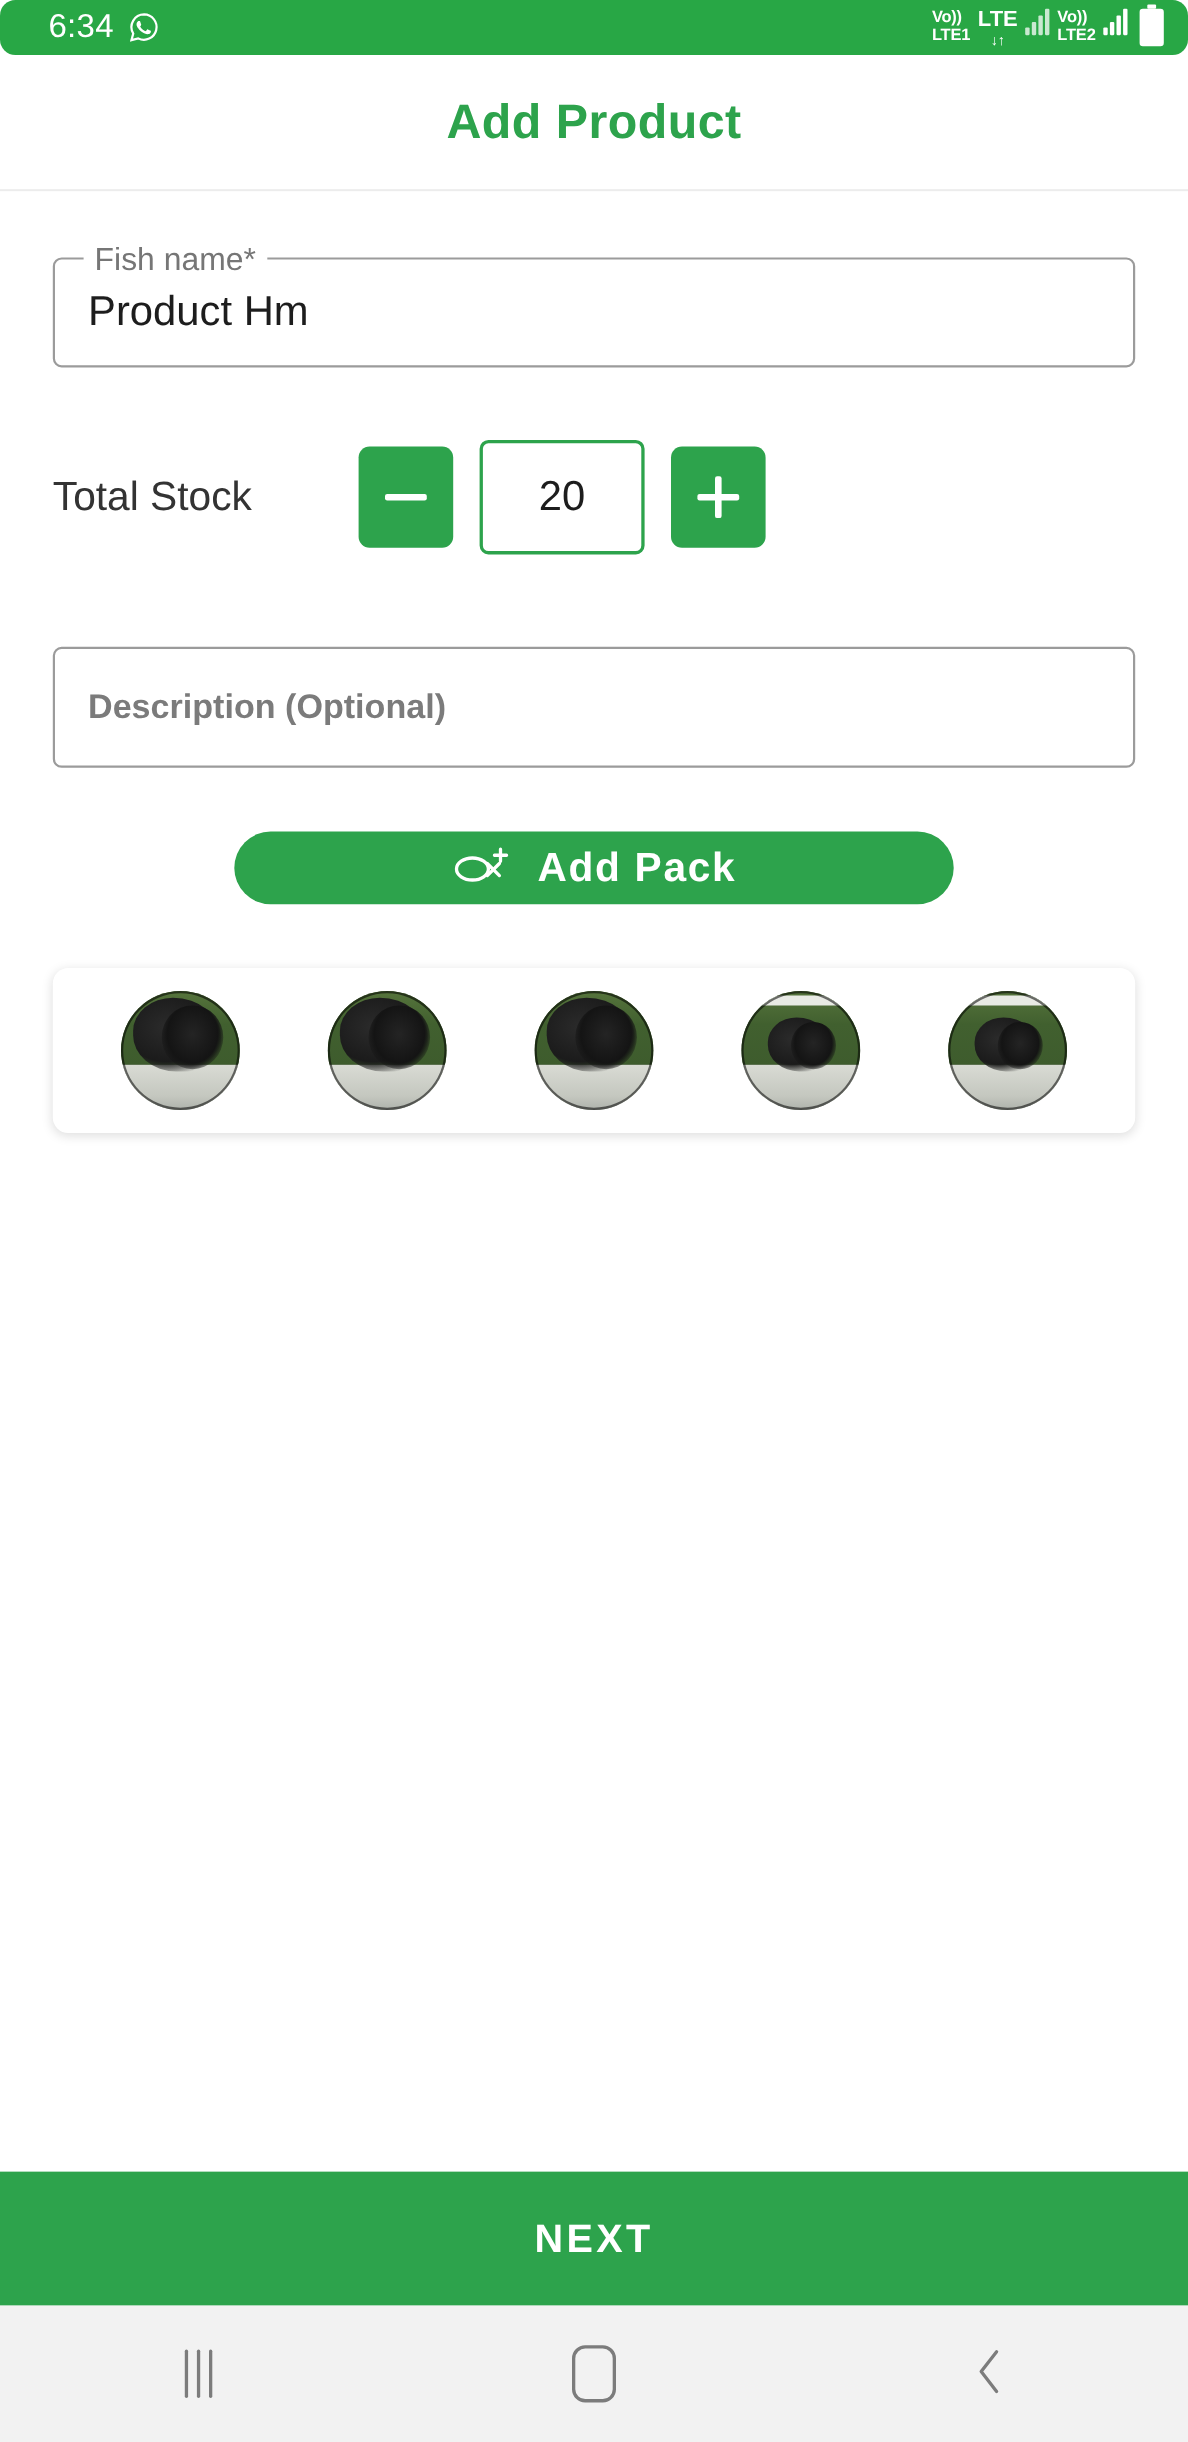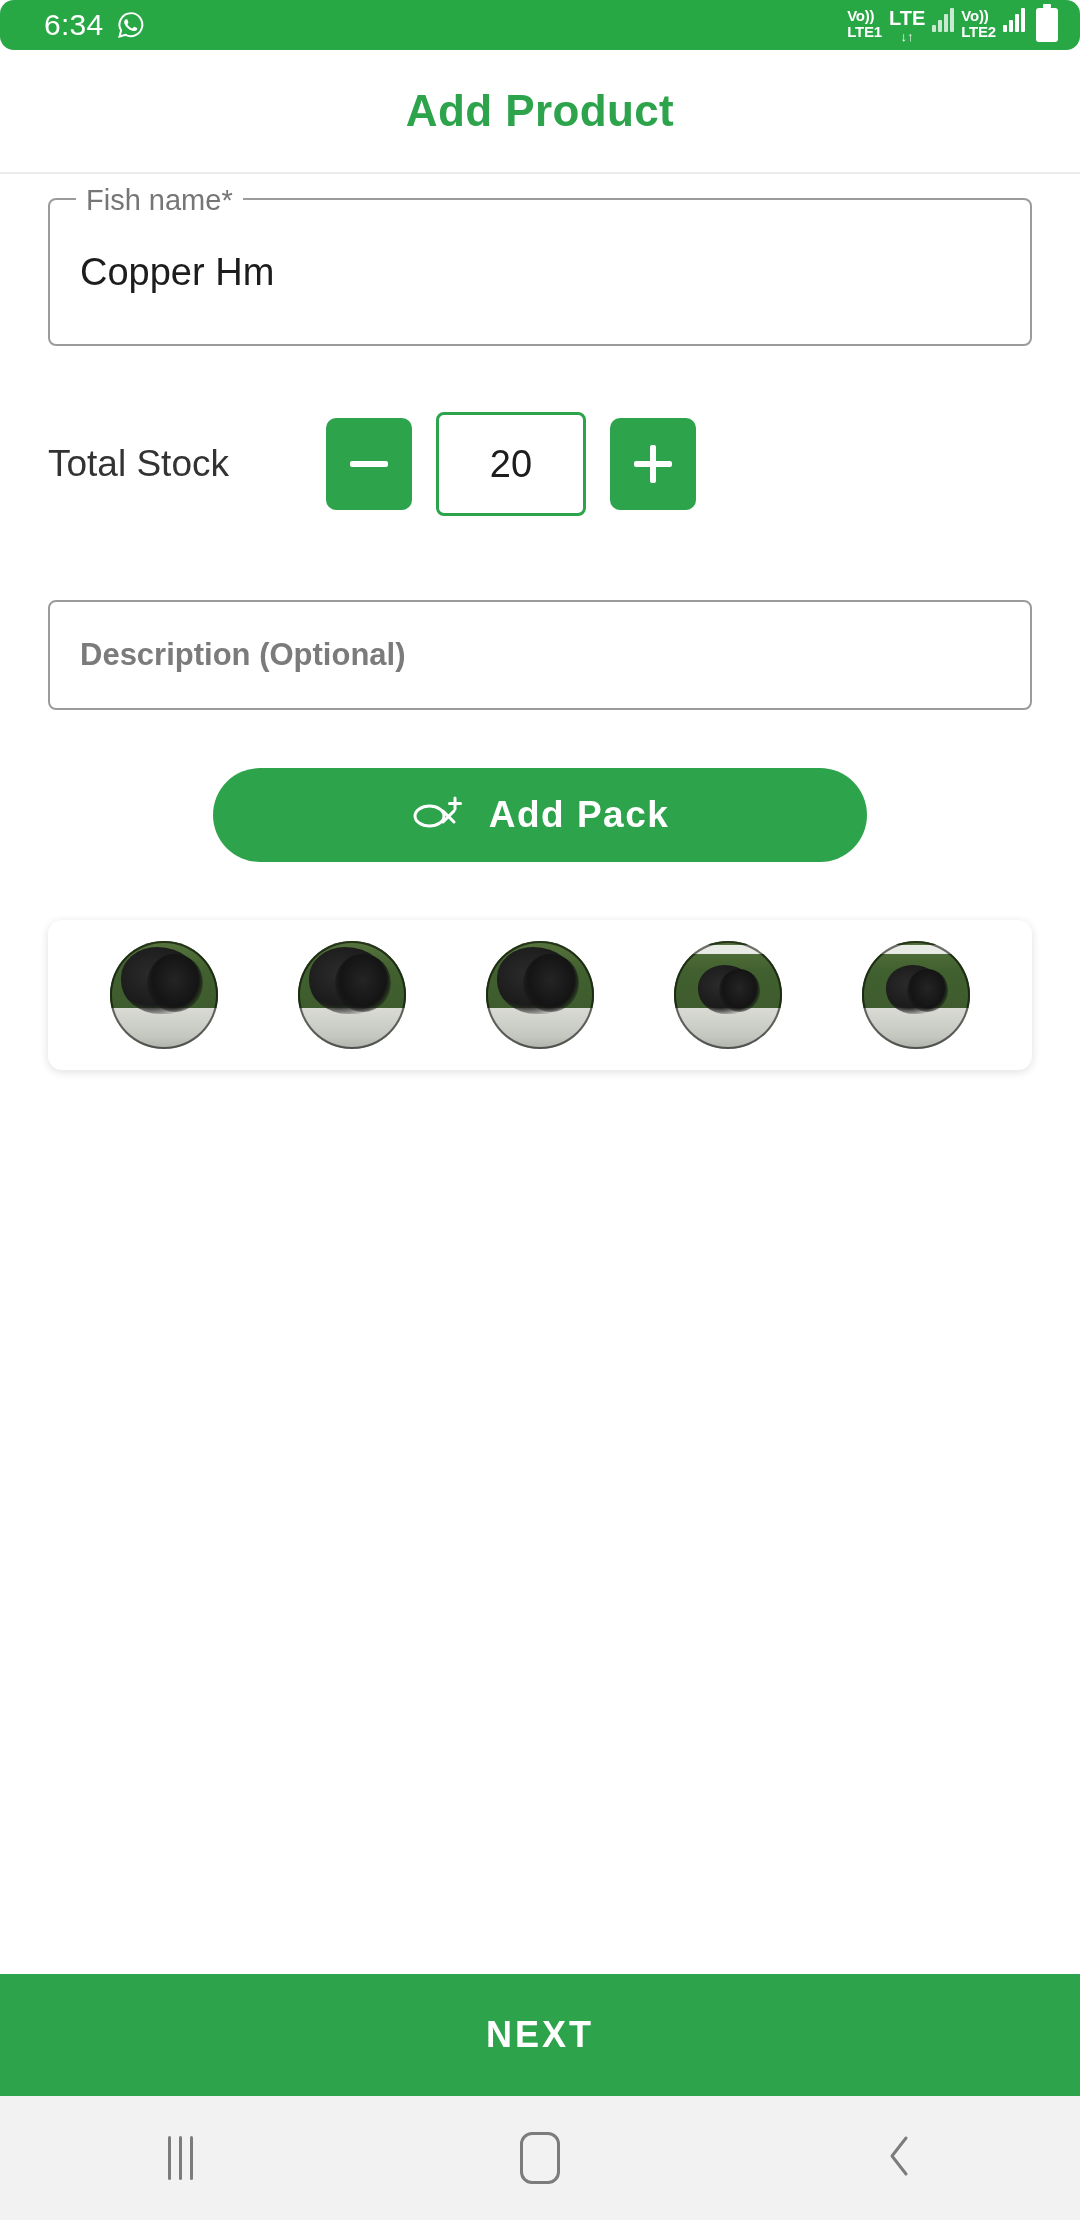--- a/index.html
+++ b/index.html
@@ -138,22 +138,22 @@
     flex: 1 1 auto;
     padding: 0 48px;
     box-sizing: border-box;
     position: relative;
     background: #ffffff;
   }
 
   
   .field {
     position: relative;
-    margin-top: 24px;
-    height: 148px;
+    margin-top: 60px;
+    height: 100px;
     border: 2px solid #9b9b9b;
     border-radius: 8px;
     box-sizing: border-box;
     background: #ffffff;
   }
   .field-label {
     position: absolute;
     top: -16px;
     left: 26px;
     background: #ffffff;
@@ -249,21 +249,21 @@
   }
   .stock-value {
     font-size: 38px;
     color: #1d1d1d;
   }
 
   
   .add-pack {
     margin: 58px auto 0 auto;
     width: 654px;
-    height: 94px;
+    height: 66px;
     background: #2da34c;
     border-radius: 47px;
     border: none;
     display: flex;
     align-items: center;
     justify-content: center;
     gap: 24px;
     cursor: pointer;
     padding: 0;
   }
@@ -441,21 +441,21 @@
   </div>
 
   <div class="app-bar">
     <span class="app-title">Add Product</span>
   </div>
 
   <div class="content">
 
     <div class="field">
       <span class="field-label">Fish name*</span>
-      <span class="field-value">Copper Hm</span>
+      <span class="field-value">Product Hm</span>
     </div>
 
 
     <div class="stock-row">
       <span class="stock-label">Total Stock</span>
       <button class="step-btn">
         <span class="bar-h"></span>
       </button>
       <div class="stock-value-box">
         <span class="stock-value">20</span>

